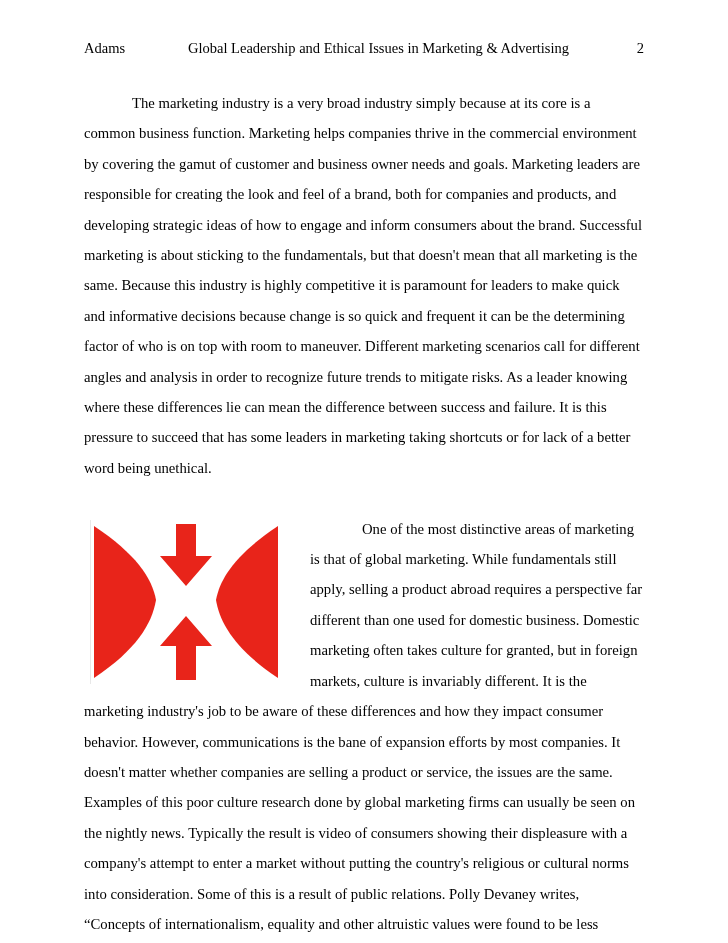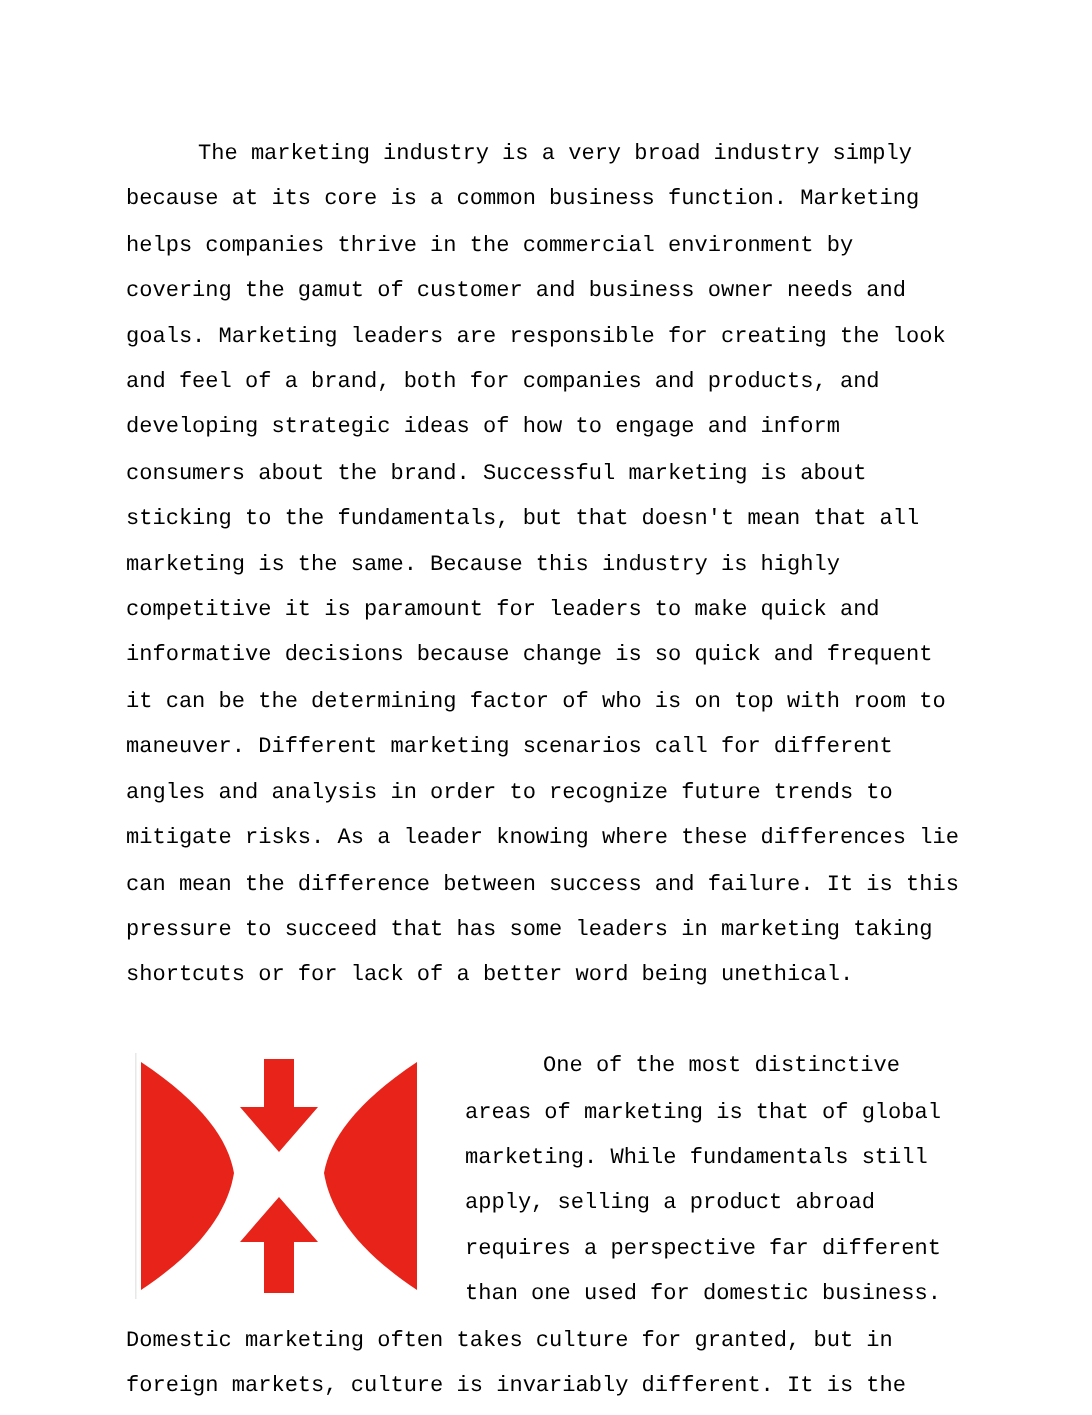--- a/index.html
+++ b/index.html
@@ -48,21 +48,20 @@
     left: 84px;
     top: 88px;
     width: 560px;
     font-size: 14.7px;
     line-height: 30.4px;
     text-align: left;
   }
   p {
     margin: 0;
     text-indent: 48px;
-    font-family: Liberation Mono, monospace;
   }
   p.para2 {
     text-indent: 52px;
   }
   .gap {
     height: 30.4px;
   }
   
   .figure {
     float: left;
@@ -81,20 +80,24 @@
   .fig-svg {
     display: block;
   }
   .clear { clear: both; }
 </style>
 </head>
 <body>
 
 <div class="page">
 
+  <div class="header">
+    <span class="author">Adams</span><span class="title">Global Leadership and Ethical Issues in Marketing &amp; Advertising</span>
+    <span class="pagenum">2</span>
+  </div>
 
   <div class="body-text">
 
     <p class="para1">The marketing industry is a very broad industry simply because at its core is a common business function.  Marketing helps companies thrive in the commercial environment by covering the gamut of customer and business owner needs and goals.  Marketing leaders are responsible for creating the look and feel of a brand, both for companies and products, and developing strategic ideas of how to engage and inform consumers about the brand.  Successful marketing is about sticking to the fundamentals, but that doesn't mean that all marketing is the same.  Because this industry is highly competitive it is paramount for leaders to make quick and informative decisions because change is so quick and frequent it can be the determining factor of who is on top with room to maneuver.  Different marketing scenarios call for different angles and analysis in order to recognize future trends to mitigate risks.  As a leader knowing where these differences lie can mean the difference between success and failure.  It is this pressure to succeed that has some leaders in marketing taking shortcuts or for lack of a better word being unethical.</p>
 
     <div class="gap"></div>
 
     <div class="figure">
       <div class="fig-inner">
         <svg class="fig-svg" width="192" height="164" viewBox="0 0 192 164" xmlns="http://www.w3.org/2000/svg">

